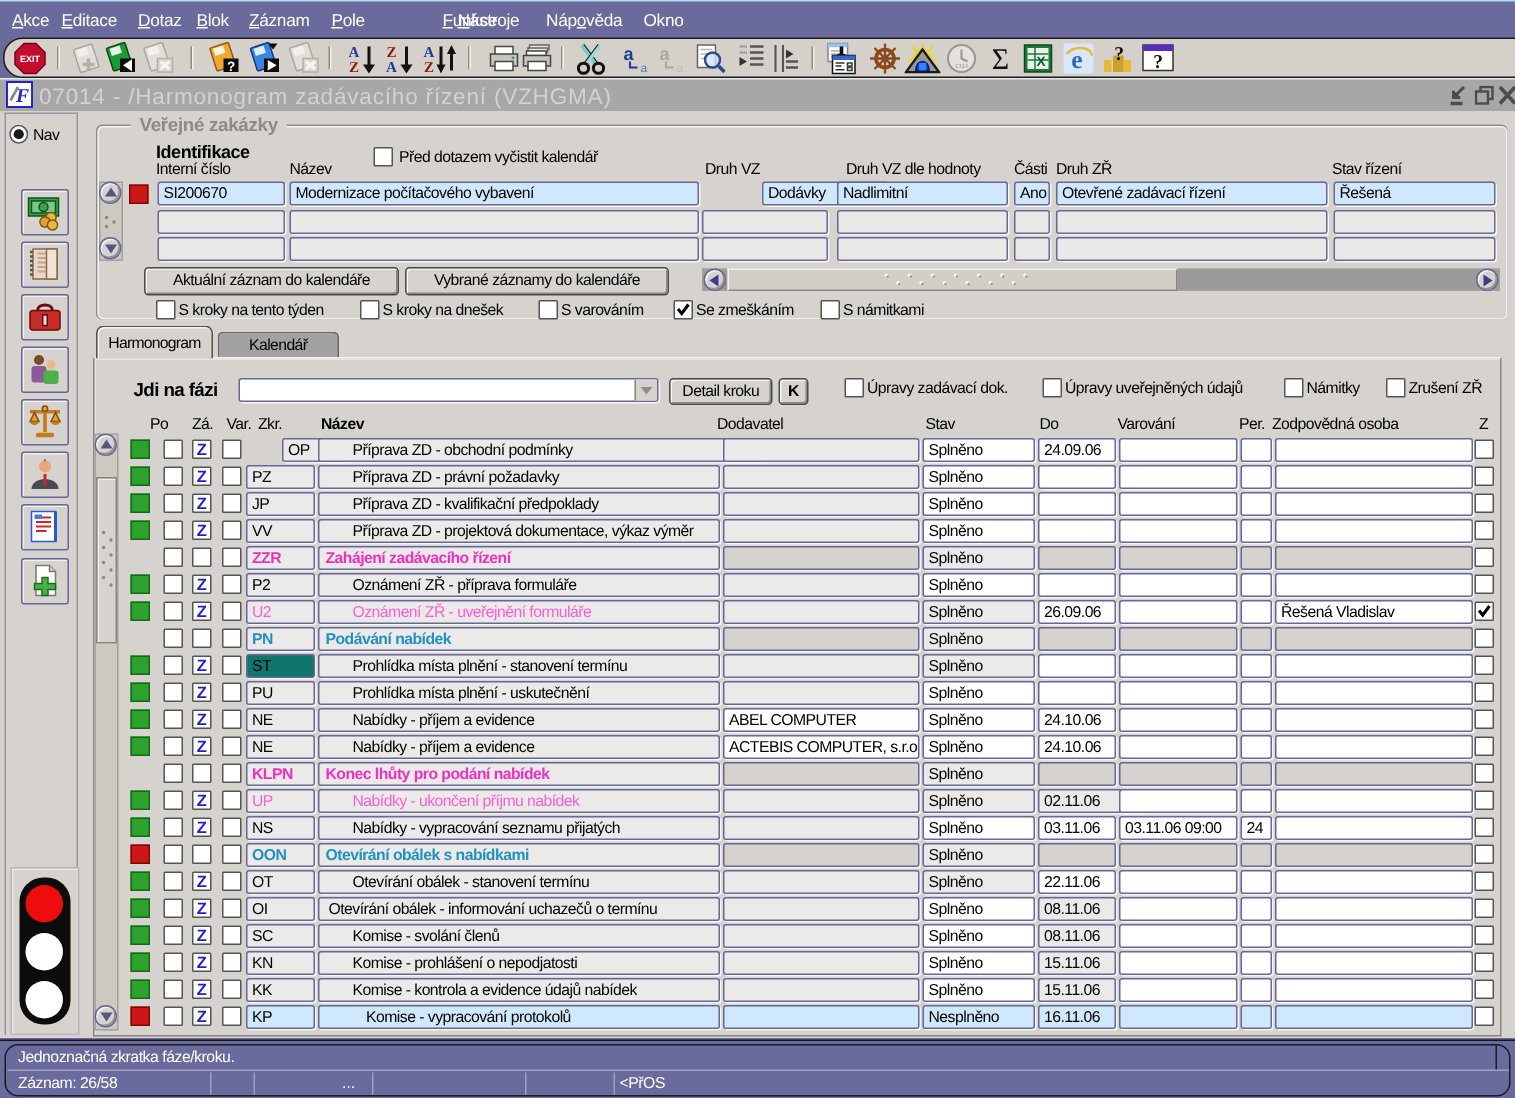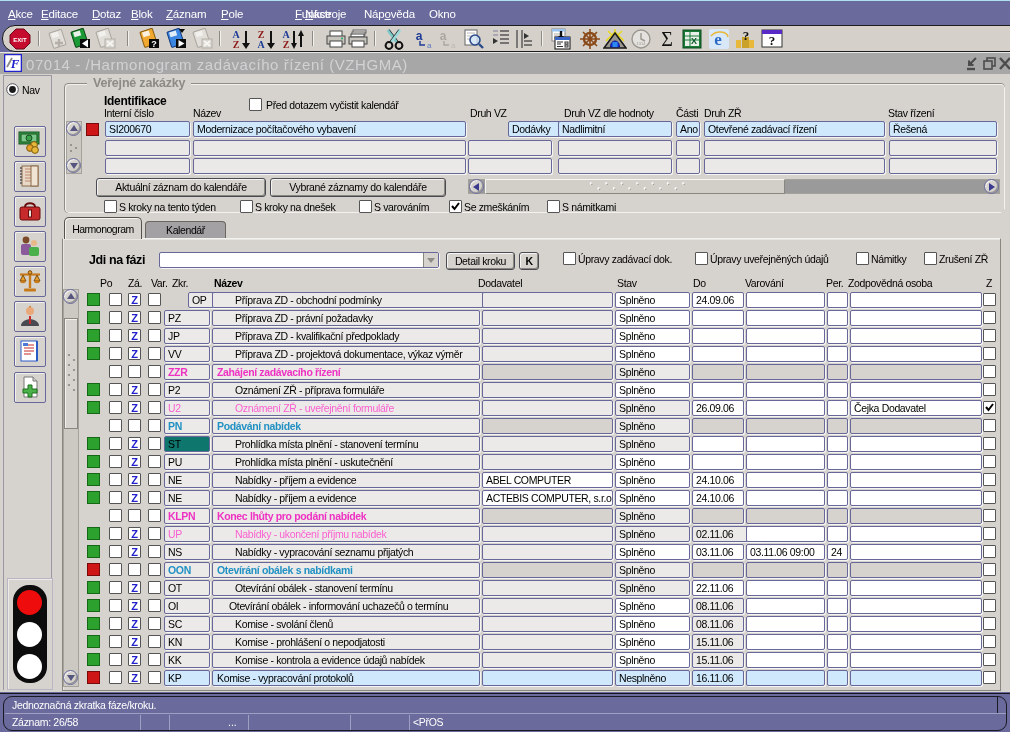--- a/index.html
+++ b/index.html
@@ -521,21 +521,21 @@
 <div class="cb" style="left:109px;top:401px;"></div>
 <div class="cb" style="left:128px;top:401px;">Z</div>
 <div class="cb" style="left:148px;top:401px;"></div>
 <div class="fld" style="left:164px;top:400px;width:46px;background:#eceae8;color:#fa5fd1;">U2</div>
 <div class="fld" style="left:212px;top:400px;width:268px;background:#eceae8;color:#fa5fd1;padding-left:22px;">Oznámení ZŘ - uveřejnění formuláře</div>
 <div class="fld" style="left:482px;top:400px;width:131px;background:#eceae8;"></div>
 <div class="fld" style="left:615px;top:400px;width:75px;background:#eceae8;">Splněno</div>
 <div class="fld" style="left:692px;top:400px;width:52px;background:#ffffff;">26.09.06</div>
 <div class="fld" style="left:746px;top:400px;width:79px;background:#ffffff;"></div>
 <div class="fld" style="left:827px;top:400px;width:21px;background:#ffffff;"></div>
-<div class="fld" style="left:850px;top:400px;width:132px;background:#ffffff;">Čejka Dodavatel</div>
+<div class="fld" style="left:850px;top:400px;width:132px;background:#ffffff;">Řešená Vladislav</div>
 <div class="cb" style="left:983px;top:401px;">
       <svg width="11" height="11" viewBox="0 0 11 11" style="position:absolute;left:0;top:0;">
         <path d="M2 5 L4.5 8 L9 2" stroke="#000" stroke-width="2" fill="none"></path>
       </svg>
     </div>
 <div class="cb" style="left:109px;top:419px;"></div>
 <div class="cb" style="left:128px;top:419px;"></div>
 <div class="cb" style="left:148px;top:419px;"></div>
 <div class="fld" style="left:164px;top:418px;width:46px;background:#eceae8;color:#2191c4;font-weight:bold;">PN</div>
 <div class="fld" style="left:212px;top:418px;width:268px;background:#eceae8;color:#2191c4;font-weight:bold;padding-left:4px;">Podávání nabídek</div>
@@ -660,21 +660,21 @@
 <div class="fld" style="left:692px;top:580px;width:52px;background:#ffffff;">22.11.06</div>
 <div class="fld" style="left:746px;top:580px;width:79px;background:#ffffff;"></div>
 <div class="fld" style="left:827px;top:580px;width:21px;background:#ffffff;"></div>
 <div class="fld" style="left:850px;top:580px;width:132px;background:#ffffff;"></div>
 <div class="cb" style="left:983px;top:581px;"></div>
 <div class="sq" style="left:87px;top:599px;background:#2da12d;border:1px solid #156815;"></div>
 <div class="cb" style="left:109px;top:599px;"></div>
 <div class="cb" style="left:128px;top:599px;">Z</div>
 <div class="cb" style="left:148px;top:599px;"></div>
 <div class="fld" style="left:164px;top:598px;width:46px;background:#eceae8;color:#000;">OI</div>
-<div class="fld" style="left:212px;top:598px;width:268px;background:#eceae8;color:#000;padding-left:16px;">Otevírání obálek - informování uchazečů o termínu</div>
+<div class="fld" style="left:212px;top:598px;width:268px;background:#eceae8;color:#000;padding-left:6px;">Otevírání obálek - informování uchazečů o termínu</div>
 <div class="fld" style="left:482px;top:598px;width:131px;background:#eceae8;"></div>
 <div class="fld" style="left:615px;top:598px;width:75px;background:#ffffff;">Splněno</div>
 <div class="fld" style="left:692px;top:598px;width:52px;background:#eceae8;">08.11.06</div>
 <div class="fld" style="left:746px;top:598px;width:79px;background:#ffffff;"></div>
 <div class="fld" style="left:827px;top:598px;width:21px;background:#ffffff;"></div>
 <div class="fld" style="left:850px;top:598px;width:132px;background:#ffffff;"></div>
 <div class="cb" style="left:983px;top:599px;"></div>
 <div class="sq" style="left:87px;top:617px;background:#2da12d;border:1px solid #156815;"></div>
 <div class="cb" style="left:109px;top:617px;"></div>
 <div class="cb" style="left:128px;top:617px;">Z</div>
@@ -712,21 +712,21 @@
 <div class="fld" style="left:692px;top:652px;width:52px;background:#eceae8;">15.11.06</div>
 <div class="fld" style="left:746px;top:652px;width:79px;background:#ffffff;"></div>
 <div class="fld" style="left:827px;top:652px;width:21px;background:#ffffff;"></div>
 <div class="fld" style="left:850px;top:652px;width:132px;background:#ffffff;"></div>
 <div class="cb" style="left:983px;top:653px;"></div>
 <div class="sq" style="left:87px;top:671px;background:#cf1616;border:1px solid #7a0a0a;"></div>
 <div class="cb" style="left:109px;top:671px;"></div>
 <div class="cb" style="left:128px;top:671px;">Z</div>
 <div class="cb" style="left:148px;top:671px;"></div>
 <div class="fld" style="left:164px;top:670px;width:46px;background:#cfe8fc;color:#000;">KP</div>
-<div class="fld" style="left:212px;top:670px;width:268px;background:#cfe8fc;color:#000;padding-left:4px;">Komise - vypracování protokolů</div>
+<div class="fld" style="left:212px;top:670px;width:268px;background:#cfe8fc;color:#000;padding-left:31px;">Komise - vypracování protokolů</div>
 <div class="fld" style="left:482px;top:670px;width:131px;background:#cfe8fc;"></div>
 <div class="fld" style="left:615px;top:670px;width:75px;background:#cfe8fc;">Nesplněno</div>
 <div class="fld" style="left:692px;top:670px;width:52px;background:#cfe8fc;">16.11.06</div>
 <div class="fld" style="left:746px;top:670px;width:79px;background:#cfe8fc;"></div>
 <div class="fld" style="left:827px;top:670px;width:21px;background:#cfe8fc;"></div>
 <div class="fld" style="left:850px;top:670px;width:132px;background:#cfe8fc;"></div>
 <div class="cb" style="left:983px;top:671px;"></div>
 <div class="ab" style="left:0;top:692px;width:1010px;height:40px;background:#6a6a9c;"></div>
 <div class="ab" style="left:0;top:693px;width:1010px;height:1px;background:#16161e;"></div>
 <div class="ab" style="left:3px;top:696px;width:1004px;height:35px;border:1px solid #1a1a22;border-radius:9px;"></div>

